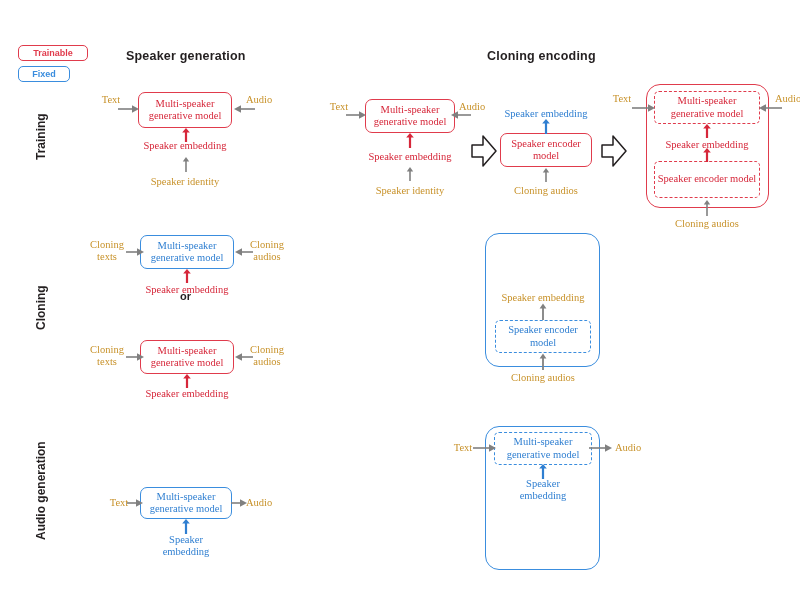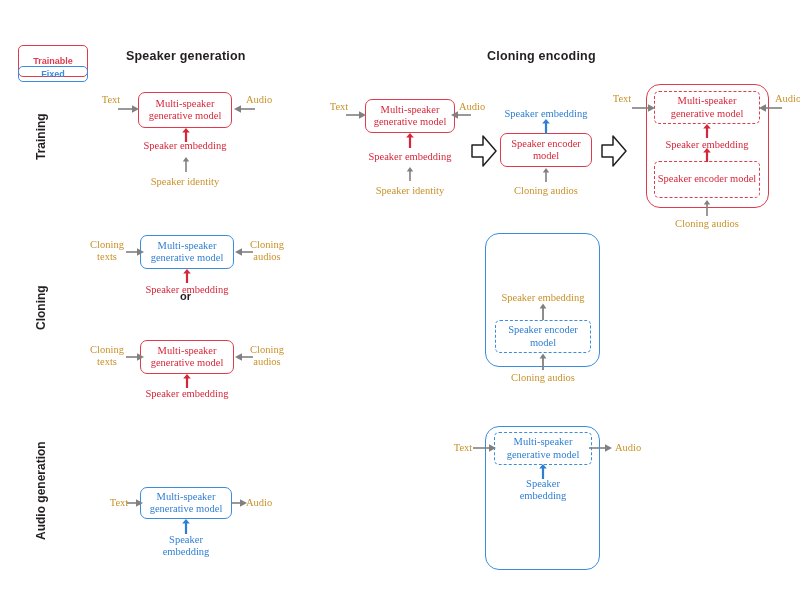--- a/index.html
+++ b/index.html
@@ -44,24 +44,24 @@
               font-family:"Liberation Sans",sans-serif;font-weight:600;}
   .legend-box.red{border:1.6px solid #e03b4c;color:#e03b4c;}
   .legend-box.blue{border:1.6px solid #3a8dde;color:#3a8dde;}
 
   
   svg.arrow{position:absolute;overflow:visible;}
 </style>
 </head>
 <body>
 
-<div class="abs legend-box red" style="left:18px;top:45px;width:70px;height:32px;">
+<div class="abs legend-box red" style="left:18px;top:45px;width:70px;height:16px;">
   <span>Trainable</span>
 </div>
-<div class="abs legend-box blue" style="left:18px;top:66px;width:70px;height:16px;">
+<div class="abs legend-box blue" style="left:18px;top:66px;width:52px;height:16px;">
   <span>Fixed</span>
 </div>
 
 <div class="abs sec-title" style="left:126px;top:49px;">Speaker generation</div>
 <div class="abs sec-title" style="left:487px;top:49px;">Cloning encoding</div>
 
 <div class="abs row-title" style="left:34px;top:160px;">Training</div>
 <div class="abs row-title" style="left:34px;top:330px;">Cloning</div>
 <div class="abs row-title" style="left:34px;top:540px;">Audio generation</div>
 

